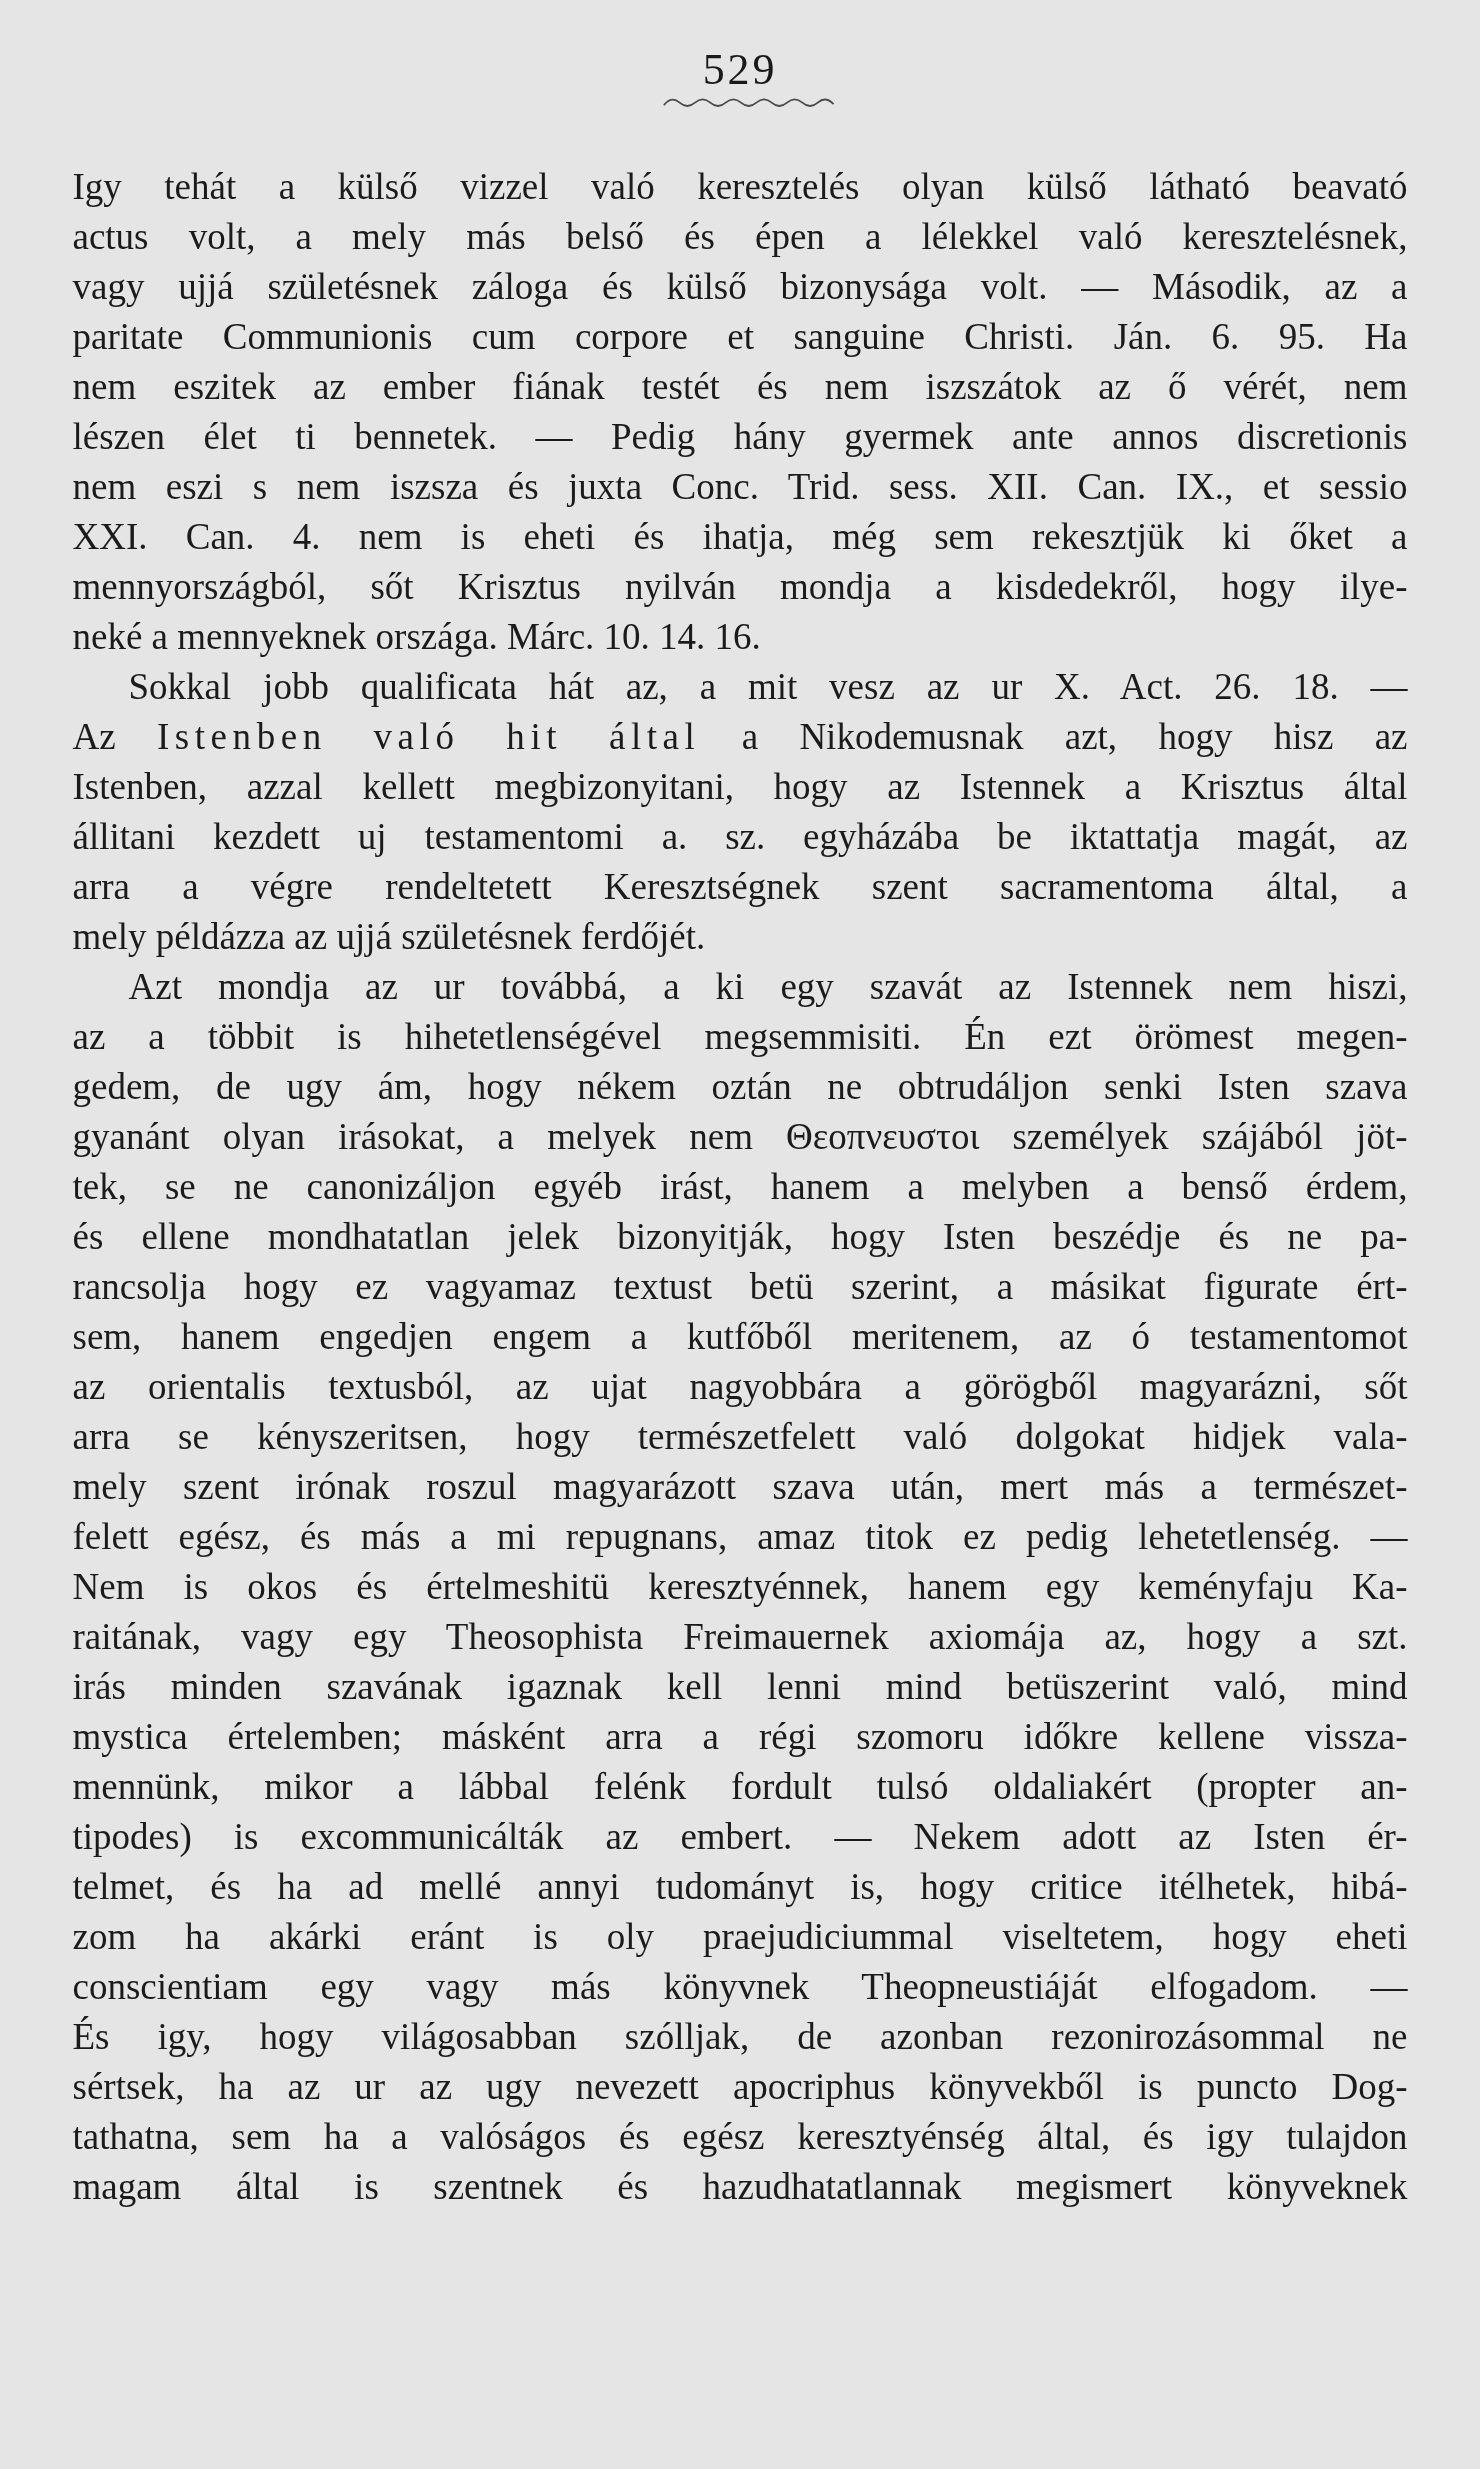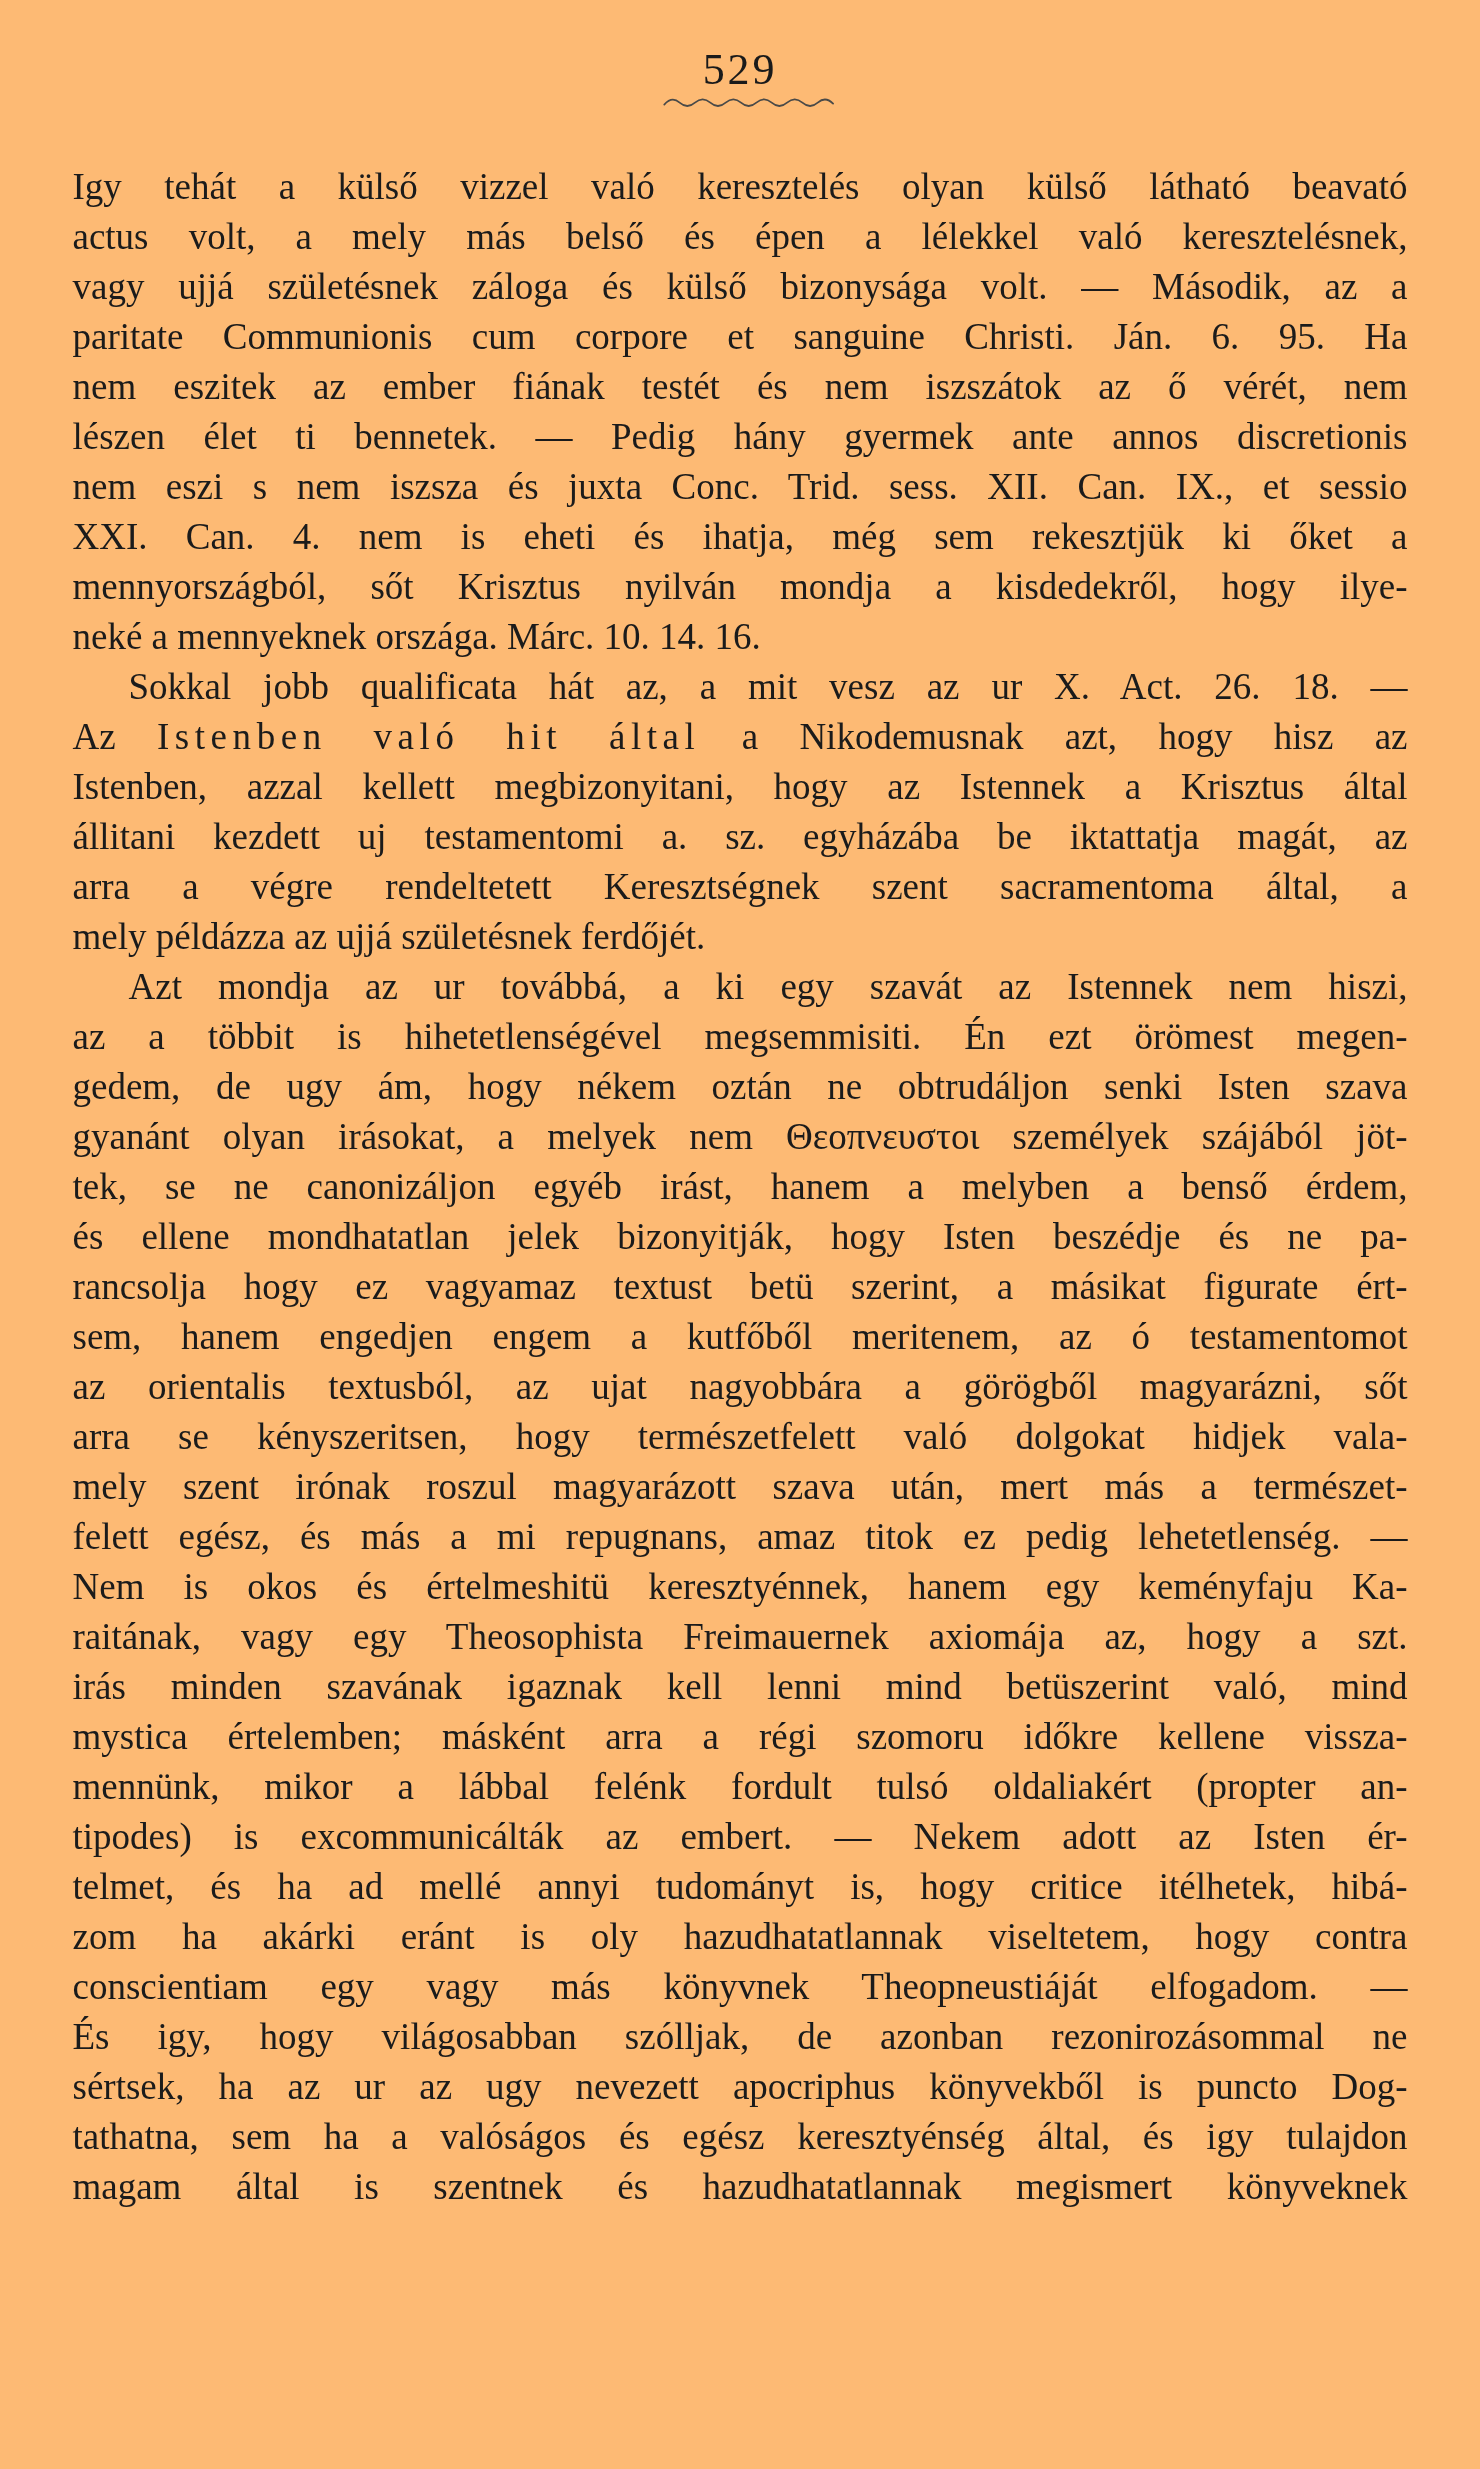--- a/index.html
+++ b/index.html
@@ -4,21 +4,21 @@
 <style>
   html, body {
     margin: 0;
     padding: 0;
     background: #fcfbf7;
   }
   .page {
     position: relative;
     width: 1480px;
     height: 2470px;
-    background: #fdba74;
+    background: #e5e5e5;
     font-family: "Liberation Serif", "DejaVu Serif", serif;
     color: #1b1b1b;
     overflow: hidden;
   }
   .page-header {
     padding-top: 46px;
     text-align: center;
   }
   .page-number {
     font-size: 44px;
@@ -94,21 +94,21 @@
       <div class="line">arra se kényszeritsen, hogy természetfelett való dolgokat hidjek vala-</div>
       <div class="line">mely szent irónak roszul magyarázott szava után, mert más a természet-</div>
       <div class="line">felett egész, és más a mi repugnans, amaz titok ez pedig lehetetlenség. —</div>
       <div class="line">Nem is okos és értelmeshitü keresztyénnek, hanem egy keményfaju Ka-</div>
       <div class="line">raitának, vagy egy Theosophista Freimauernek axiomája az, hogy a szt.</div>
       <div class="line">irás minden szavának igaznak kell lenni mind betüszerint való, mind</div>
       <div class="line">mystica értelemben; másként arra a régi szomoru időkre kellene vissza-</div>
       <div class="line">mennünk, mikor a lábbal felénk fordult tulsó oldaliakért (propter an-</div>
       <div class="line">tipodes) is excommunicálták az embert. — Nekem adott az Isten ér-</div>
       <div class="line">telmet, és ha ad mellé annyi tudományt is, hogy critice itélhetek, hibá-</div>
-      <div class="line">zom ha akárki eránt is oly hazudhatatlannak viseltetem, hogy contra</div>
+      <div class="line">zom ha akárki eránt is oly praejudiciummal viseltetem, hogy eheti</div>
       <div class="line">conscientiam egy vagy más könyvnek Theopneustiáját elfogadom. —</div>
       <div class="line">És igy, hogy világosabban szólljak, de azonban rezonirozásommal ne</div>
       <div class="line">sértsek, ha az ur az ugy nevezett apocriphus könyvekből is puncto Dog-</div>
       <div class="line">tathatna, sem ha a valóságos és egész keresztyénség által, és igy tulajdon</div>
       <div class="line">magam által is szentnek és hazudhatatlannak megismert könyveknek</div>
     </main>
 </div>
 
 
 </body></html>

